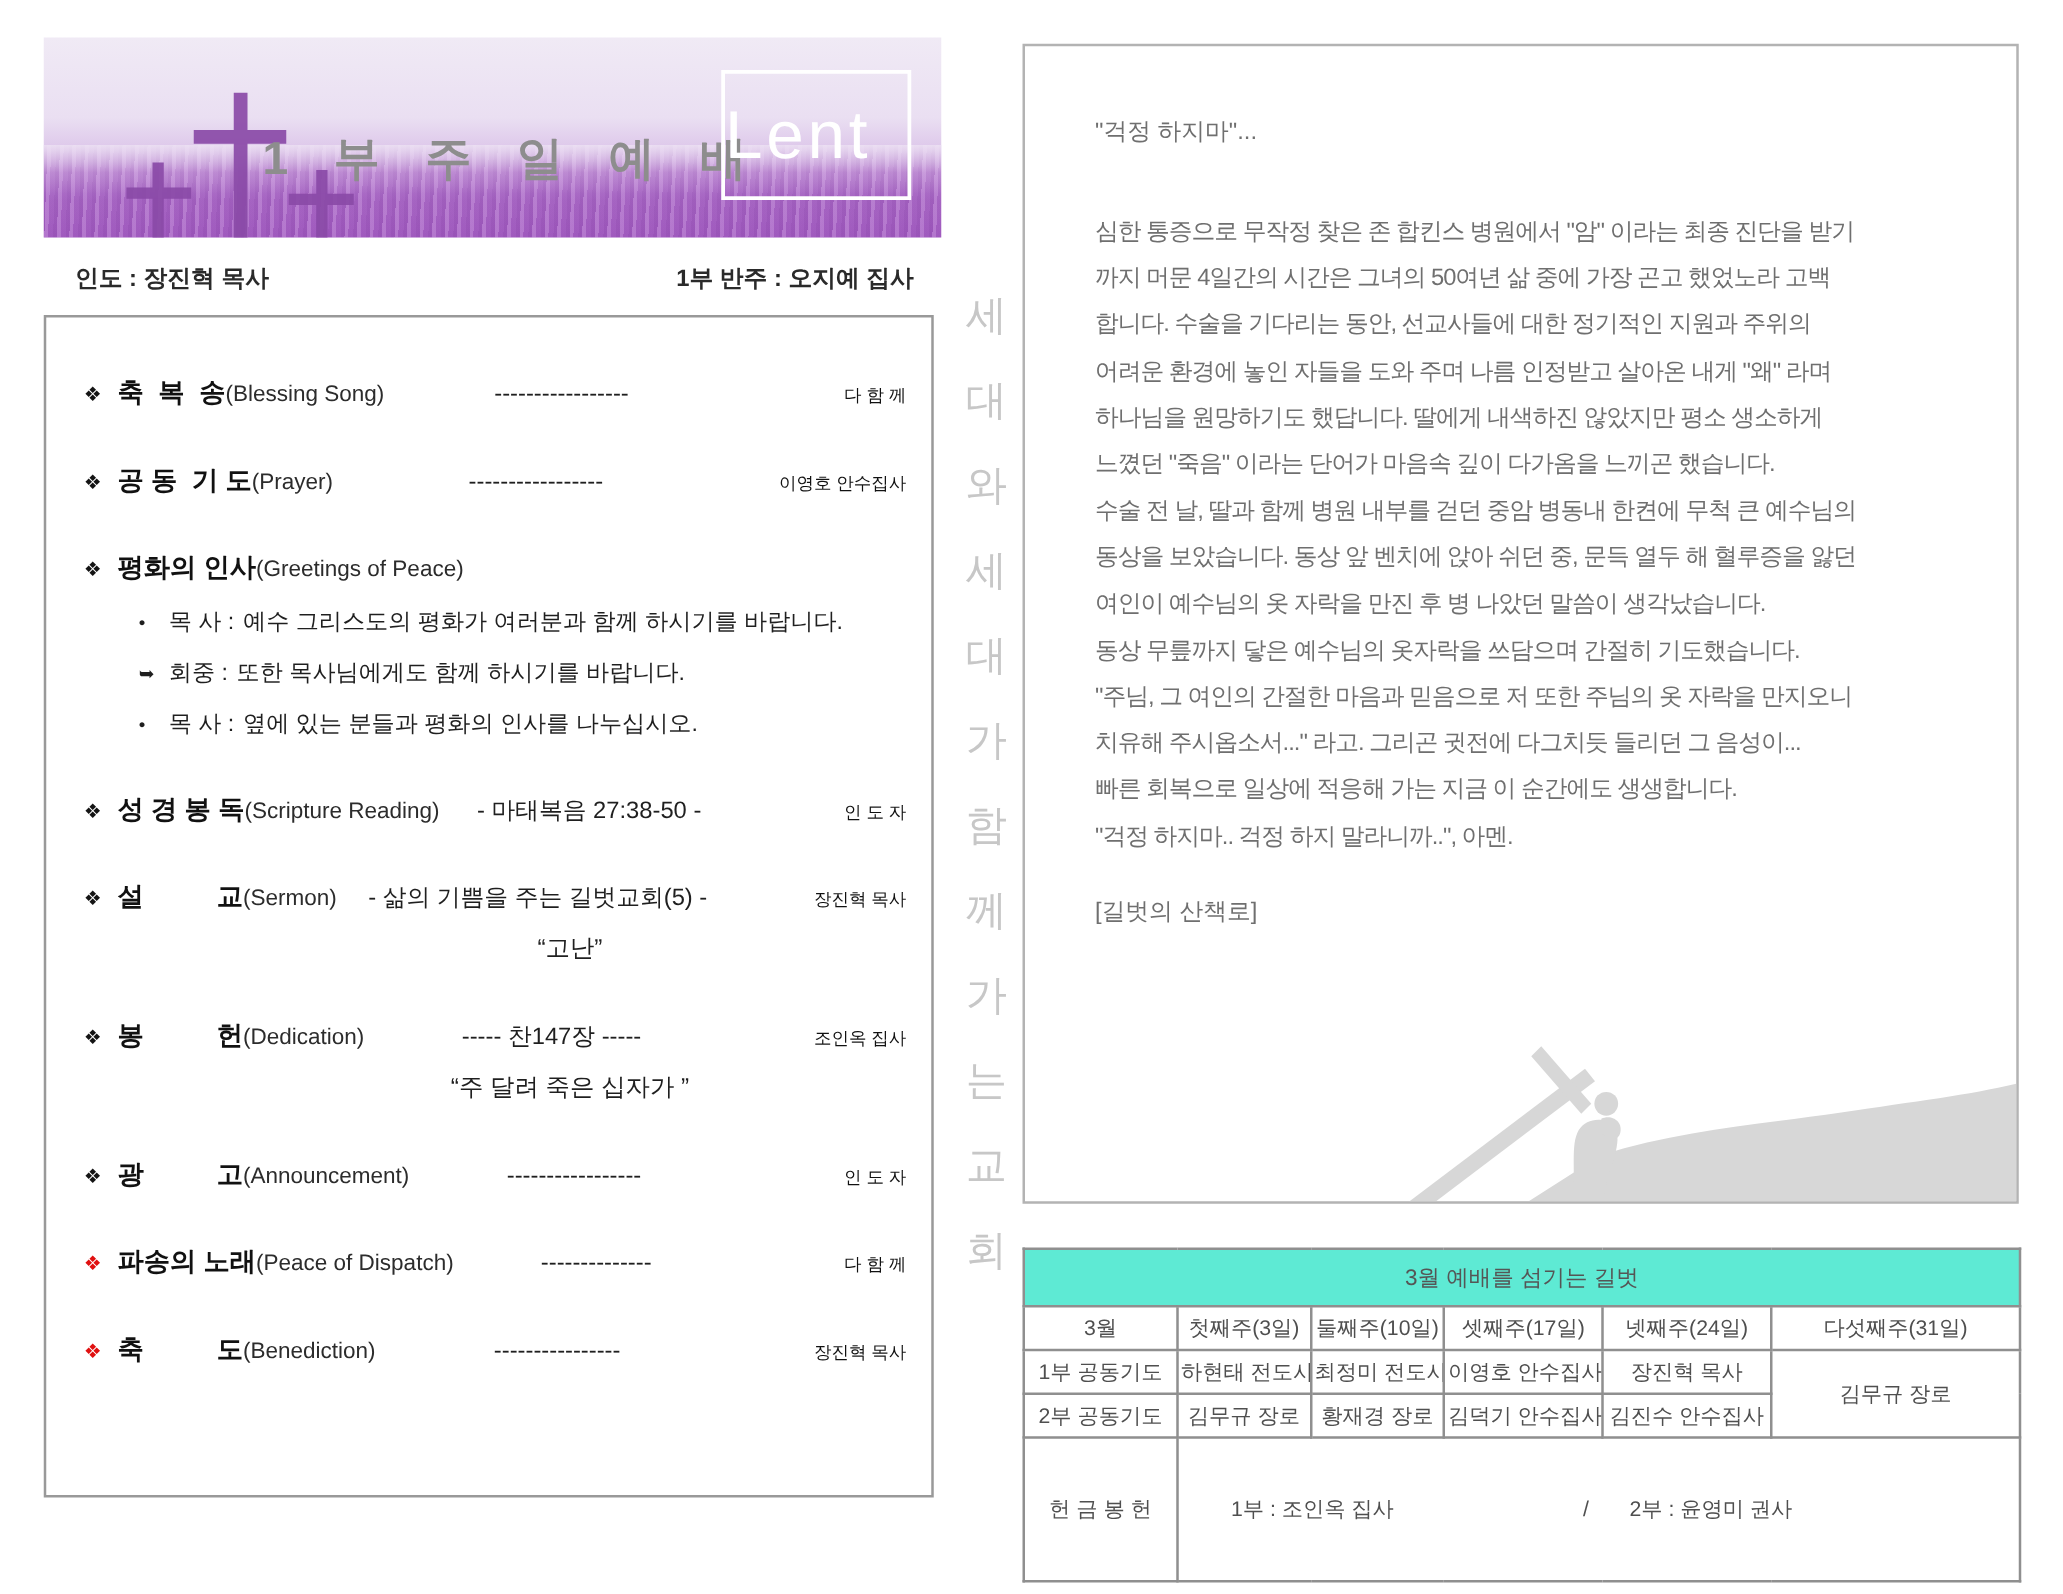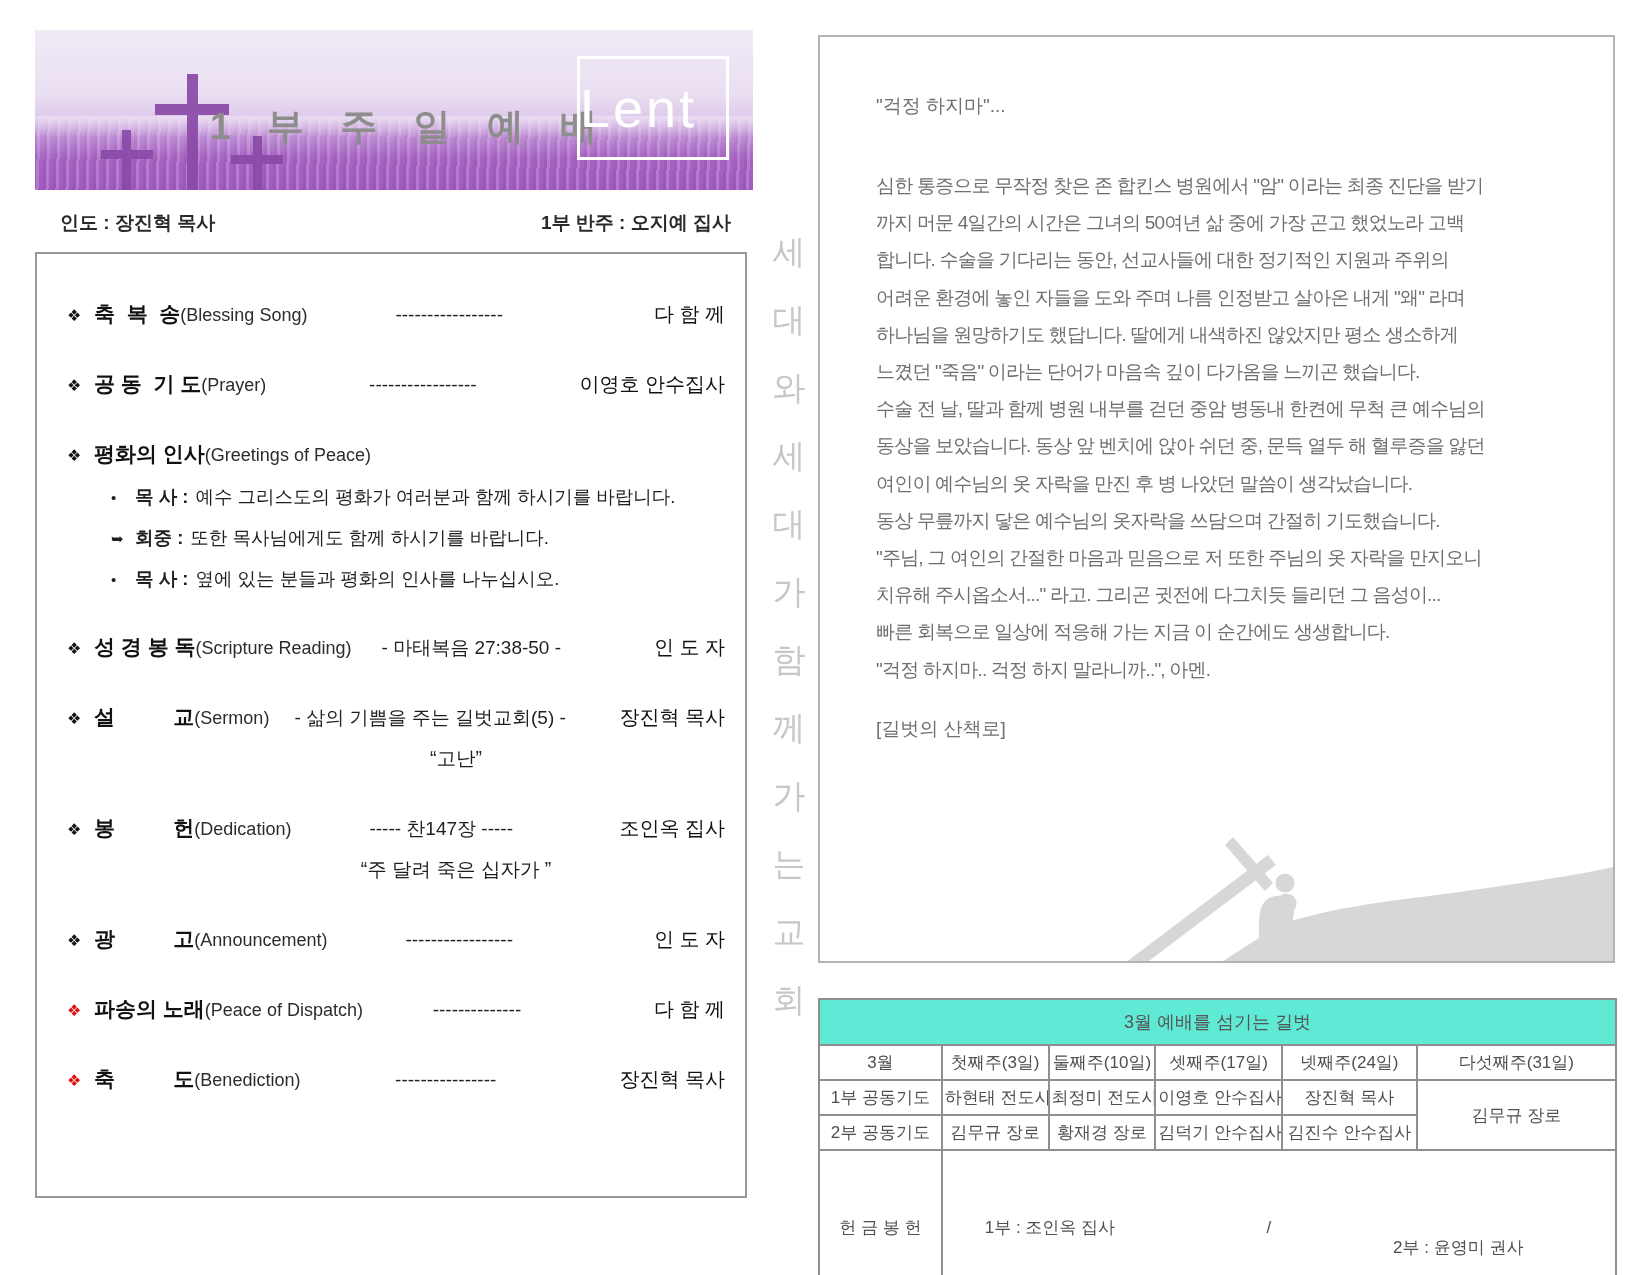--- a/index.html
+++ b/index.html
@@ -38,25 +38,25 @@
     position:absolute;left:35px;top:252px;width:712px;height:946px;box-sizing:border-box;
     border:2px solid #999999;overflow:hidden;
   }
   .w-row{display:flex;align-items:baseline;margin:42px 20px 0 30px;}
   .w-row:first-child{margin-top:46px;}
   .dm{width:27px;font-size:16px;color:#141414;flex:none;}
   .dm.red{color:#e01010;}
   .w-title{font-weight:bold;font-size:21px;color:#111;white-space:pre;flex:none;}
   .w-en{font-size:18px;color:#2c2c2c;flex:none;}
   .w-mid{flex:1;text-align:center;font-size:19px;color:#1f1f1f;white-space:pre;overflow:hidden;}
-  .w-right{min-width:134px;text-align:right;font-size:20px;color:#111;white-space:pre;flex:none;}
+  .w-right{min-width:134px;text-align:right;font-size:14px;color:#111;white-space:pre;flex:none;}
   .w-note{text-align:center;font-size:19.5px;color:#1f1f1f;margin-top:14px;padding-left:130px;}
   .w-sub{display:flex;align-items:baseline;margin:16px 20px 0 74px;font-size:18.5px;color:#1f1f1f;}
   .w-bullet{width:24px;font-size:15px;flex:none;}
-  .w-speaker{font-weight:bold;white-space:pre;margin-right:7px;flex:none;}
+  .w-speaker{font-weight:normal;white-space:pre;margin-right:7px;flex:none;}
   
   .slogan{
     position:absolute;left:757px;top:218px;width:64px;text-align:center;
     font-size:33px;color:#c7c7c7;line-height:68px;white-space:pre-line;
   }
   
   .essay-box{
     position:absolute;left:818px;top:35px;width:797px;height:928px;box-sizing:border-box;
     border:2px solid #b3b3b3;overflow:hidden;
   }
@@ -68,21 +68,21 @@
   
   .sched{
     position:absolute;left:818px;top:998px;width:799px;border-collapse:collapse;
     table-layout:fixed;font-size:17px;color:#4f4f4f;
   }
   .sched td{border:2px solid #8f8f8f;text-align:center;padding:5px 2px;white-space:pre;overflow:hidden;}
   .sched .t-title{background:#5eead4;font-size:18px;padding:10px 2px;color:#555;}
   .split{display:flex;align-items:center;white-space:pre;}
   .split .p1{width:46%;text-align:left;padding-left:40px;box-sizing:border-box;}
   .split .sep{width:5%;text-align:center;}
-  .split .p2{flex:1;text-align:center;padding-left:18px;margin-top:40px;}
+  .split .p2{flex:1;text-align:left;padding-left:18px;}
 </style>
 </head>
 <body>
 
 <div class="banner">
   <svg class="crosses" viewBox="0 0 190 118" aria-hidden="true">
     <g fill="#8a4aa8" opacity="0.92">
       <rect x="86" y="0" width="11" height="118"></rect>
       <rect x="54" y="30" width="74" height="11"></rect>
       <rect x="21" y="56" width="9" height="62"></rect>

